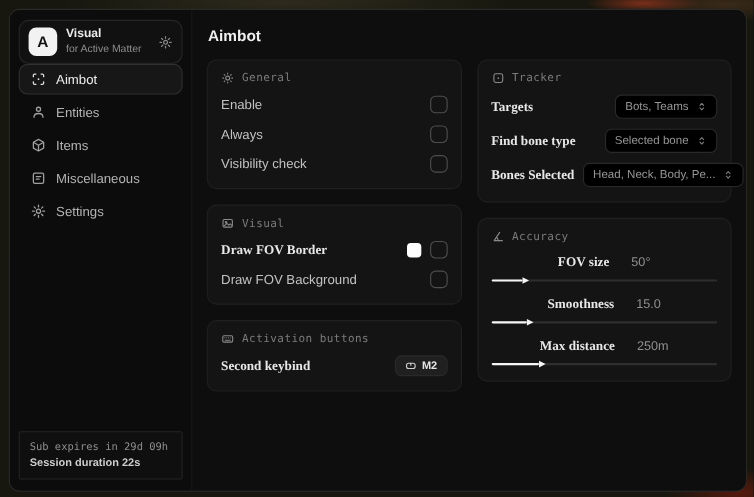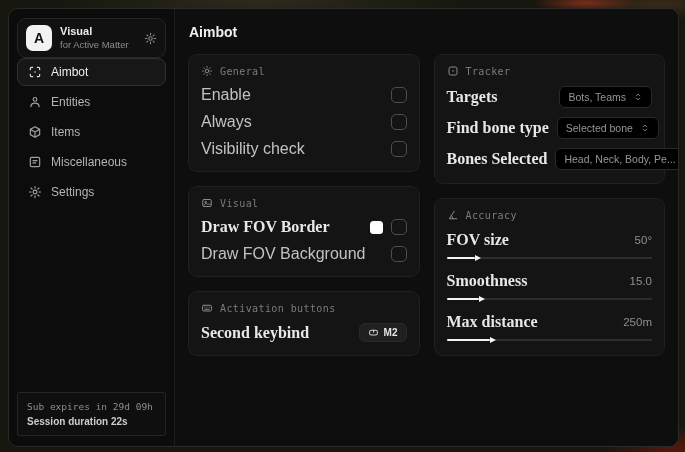--- a/index.html
+++ b/index.html
@@ -66,21 +66,21 @@
     padding:10px 12px 12px 12px; margin-bottom:14px;
   }
   .card-header {
     display:flex; align-items:center; gap:7px; margin-bottom:9px;
     font-family:"DejaVu Sans Mono", monospace; font-size:10px; color:#7b7b7b;
     letter-spacing:0.4px;
   }
   .card-header .hd-ic { display:flex; color:#8a8a8a; }
   .row { display:flex; align-items:center; justify-content:space-between; margin:9px 0; min-height:18px; gap:8px; }
   .row:last-child { margin-bottom:1px; }
-  .row-label { font-size:16px; color:#c2c2c2; white-space:nowrap; }
+  .row-label { font-size:12px; color:#c2c2c2; white-space:nowrap; }
   .row-label.strong { color:#e8e8e8; font-weight:bold;font-family:Liberation Serif, serif; }
   .row-right { display:flex; align-items:center; gap:8px; flex:none; }
   .checkbox {
     width:16px; height:16px; border:1.5px solid #4e4e4e; border-radius:5px;
     background:transparent; cursor:pointer; flex:none;
   }
   .swatch { width:13px; height:13px; border-radius:3.5px; cursor:pointer; flex:none; }
   .keybind {
     display:flex; align-items:center; gap:5px; background:#202020; border:1px solid #2a2a2a;
     border-radius:6px; padding:3px 8px; cursor:pointer;
@@ -88,21 +88,21 @@
   .keybind .kb-ic { display:flex; color:#cfcfcf; }
   .keybind-label { font-size:10px; font-weight:bold; color:#e6e6e6; }
   .dropdown {
     display:flex; align-items:center; gap:7px; background:#000000; border:1px solid #292929;
     border-radius:6px; padding:4px 8px; cursor:pointer; max-width:150px;
   }
   .dropdown-value { font-size:10.5px; color:#969696; white-space:nowrap; overflow:hidden; }
   .dropdown .dd-ic { display:flex; color:#7d7d7d; flex:none; }
   .slider-block { margin:10px 0 13px 0; }
   .slider-block:last-child { margin-bottom:2px; }
-  .slider-head { display:flex; align-items:center; justify-content:space-between; }
+  .slider-head { display:flex; align-items:center; justify-content:center; }
   .slider-value { font-size:11.5px; color:#8f8f8f;margin-left:20px; }
   .slider-track {
     position:relative; height:2px; background:#2e2e2e; border-radius:2px; margin-top:8px;
     cursor:pointer;
   }
   .slider-fill { position:absolute; left:0; top:0; height:2px; background:#f5f5f5; border-radius:2px; }
   .slider-thumb {
     position:absolute; right:-6px; top:50%; transform:translateY(-50%);
     width:0; height:0; border-left:6px solid #f5f5f5;
     border-top:3.5px solid transparent; border-bottom:3.5px solid transparent;

